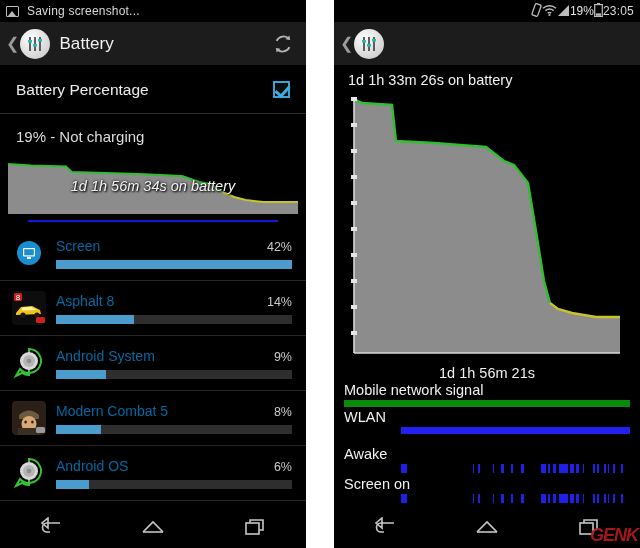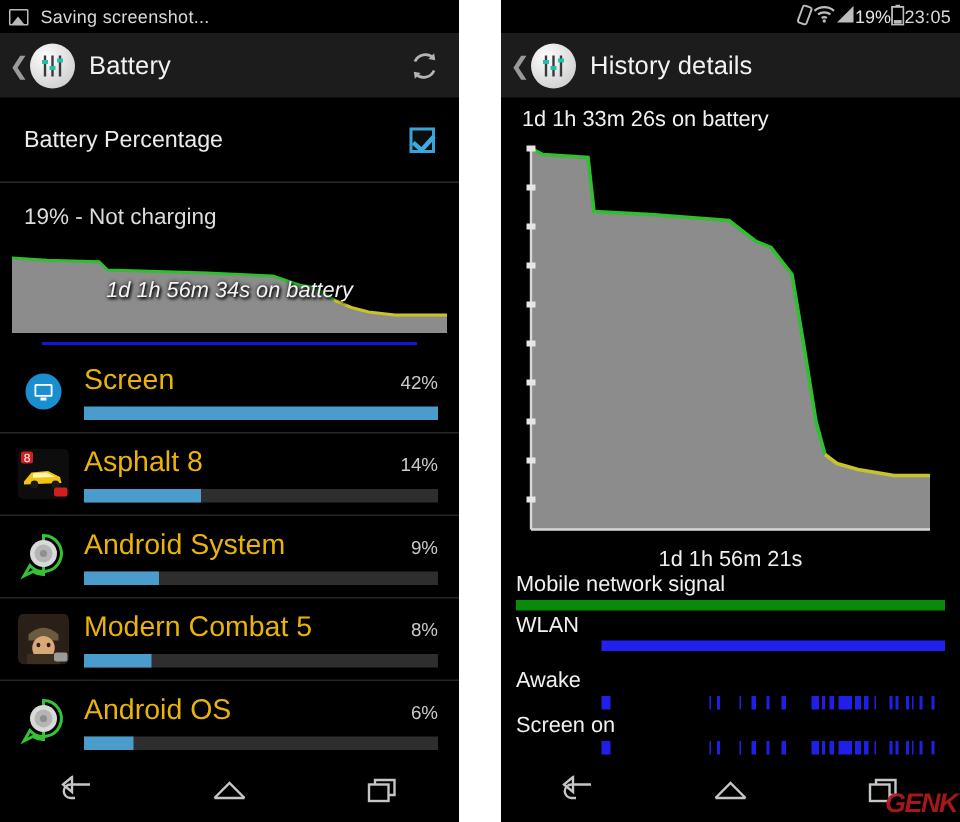--- a/index.html
+++ b/index.html
@@ -44,21 +44,21 @@
     background: radial-gradient(circle at 35% 30%, #fdfdfd, #d2d2d2 75%);
     position: relative; flex: none; margin-right: 9px;
     display:flex; align-items:center; justify-content:center;
   }
   .title { color: #f2f2f2; font-size: 17px; font-weight: 400; letter-spacing:.1px; }
   .spacer { flex: 1; }
   .refresh { width: 26px; height: 26px; opacity:.85; }
 
   
   .row-pct {
-    height: 56px; display:flex; align-items:center; justify-content:space-between;
+    height: 48px; display:flex; align-items:center; justify-content:space-between;
     padding: 0 16px; border-bottom: 1px solid #2a2a2a;
   }
   .row-pct .label { color:#ececec; font-size:15.5px; }
   .checkbox {
     width: 17px; height:17px; border:2px solid #37a3d8; background:#0d0d0d;
     position:relative;
   }
   .checkbox:after{
     content:""; position:absolute; left:3px; top:0px; width:6px;height:11px;
     border:solid #3dabe0; border-width:0 3px 3px 0; transform:rotate(42deg);
@@ -77,21 +77,21 @@
 
   
   .applist { margin-top: 4px; }
   .app-row {
     height: 55px; display:flex; align-items:center; padding: 0 14px 0 12px;
     border-bottom: 1px solid #262626;
   }
   .app-row .ico { width: 34px; height: 34px; flex:none; margin-right: 10px; position:relative; border-radius:4px; overflow:hidden;}
   .app-body { flex:1; min-width:0; }
   .app-line { display:flex; align-items:baseline; justify-content:space-between; }
-  .app-name { color:#eab308; font-size:19px; }
+  .app-name { color:#0369a1; font-size:14px; }
   .app-pct { color:#c9c9c9; font-size:12.5px; }
   .bar-bg { height: 9px; background:#2e2e2e; margin-top: 6px; width: 100%; }
   .bar-fg { height: 9px; background:#4a9ccd; }
 
   
   .navbar {
     position:absolute; bottom:0; left:0; right:0; height: 42px; background:#000;
     display:flex; align-items:center; justify-content:space-around;
   }
   .navbtn { width:46px; height:30px; display:flex; align-items:center; justify-content:center;}
@@ -343,21 +343,20 @@
       <span class="app-icon">
         <svg width="18" height="18" viewBox="0 0 18 18">
           <line x1="4" y1="2" x2="4" y2="16" stroke="#3a3a3a" stroke-width="1.6"></line>
           <line x1="9" y1="2" x2="9" y2="16" stroke="#3a3a3a" stroke-width="1.6"></line>
           <line x1="14" y1="2" x2="14" y2="16" stroke="#3a3a3a" stroke-width="1.6"></line>
           <rect x="2" y="5" width="4" height="2.6" fill="#1fbfae"></rect>
           <rect x="7" y="9" width="4" height="2.6" fill="#1fbfae"></rect>
           <rect x="12" y="4" width="4" height="2.6" fill="#1fbfae"></rect>
         </svg>
       </span>
-      <span class="title">History details</span>
     </div>
 
     <div class="hist-title">1d 1h 33m 26s on battery</div>
 
     <div class="big-chart">
       <svg viewBox="0 0 282 272" preserveAspectRatio="none">
         <polygon fill="#8c8c8c" points="8,8 16,12 46,14 50,50 88,52 140,56 158,70 168,74 182,92 190,140 198,190 204,212 212,218 226,222 250,226 274,226 274,262 8,262"></polygon>
         <polyline fill="none" stroke="#2fbf2f" stroke-width="2.4" points="8,8 16,12 46,14 50,50 88,52 140,56 158,70 168,74 182,92 190,140 198,190 204,212"></polyline>
         <polyline fill="none" stroke="#c9c32a" stroke-width="2.4" points="204,212 212,218 226,222 250,226 274,226"></polyline>
         <line x1="8" y1="8" x2="8" y2="262" stroke="#d8d8d8" stroke-width="1.6"></line>

